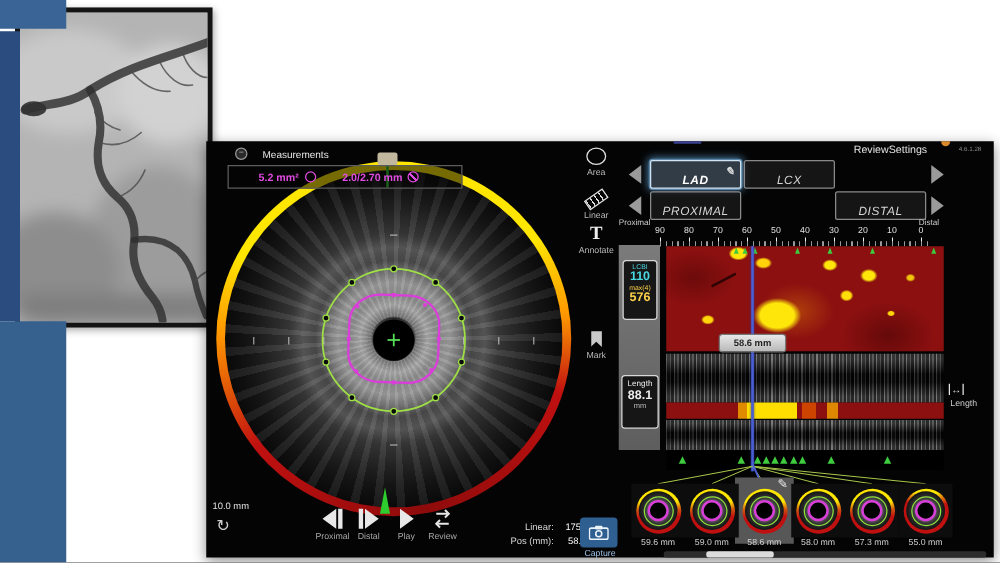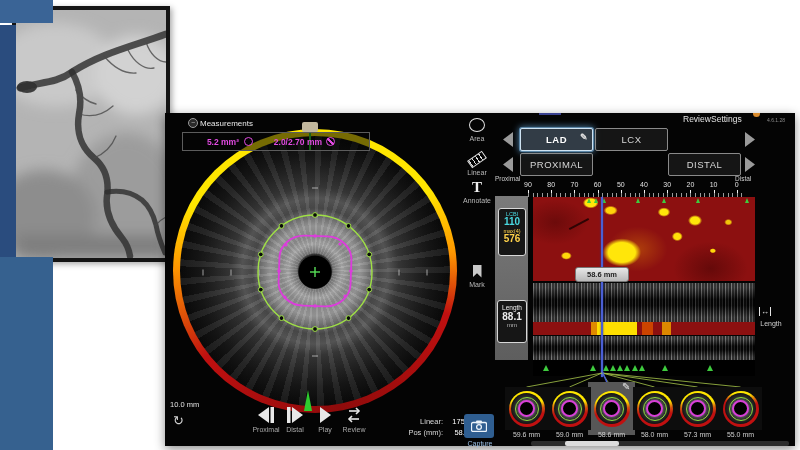--- a/index.html
+++ b/index.html
@@ -25,41 +25,41 @@
     background:
       radial-gradient(circle at 50% 50%, rgba(0,0,0,.98) 0 16px, rgba(0,0,0,0) 18px),
       repeating-conic-gradient(from 8deg, rgba(255,255,255,.07) 0deg 3deg, rgba(0,0,0,.06) 3deg 8deg),
       radial-gradient(circle at 50% 50%, #777 18px,#a9a9a9 27px,#8d8d8d 35px,#9b9b9b 45px,#7a7a7a 53px,#4a4a4a 63px,#585858 73px,#383838 84px,#262626 100px,#161616 116px,#0a0a0a 135px);}
   #contours{left:0;top:0;width:284px;height:284px;}
   .ring-tab{left:129px;top:-7px;width:16px;height:10px;background:#c2b89e;border-radius:2px;}
   .ring-wire{left:136px;top:3px;width:2px;height:18px;background:#2ecc2e;}
 
   
   #meas{left:3px;top:5px;}
-  #meas .hdr{display:flex;align-items:center;gap:2px;color:#e8e8e8;font-size:8px;padding-left:20px;}
+  #meas .hdr{display:flex;align-items:center;gap:12px;color:#e8e8e8;font-size:8px;padding-left:20px;}
   #meas .hico{width:8px;height:8px;border-radius:50%;background:#2a2a2a;border:1px solid #999;display:inline-flex;align-items:center;justify-content:center;color:#bbb;font-size:7px;line-height:6px;}
   #meas .box{margin-top:4px;margin-left:14px;width:178px;background:rgba(5,5,5,.55);border:1px solid #5c5c5c;padding:3px 4px;}
   #meas .row{display:flex;align-items:center;height:11px;font-size:8.5px;font-weight:bold;}
   #meas .a{width:52px;text-align:right;}
   #meas .d{width:66px;text-align:right;}
   .cico{display:inline-block;width:7px;height:7px;border:1px solid currentColor;border-radius:50%;margin:0 3px 0 5px;}
   .dico{display:inline-block;width:7px;height:7px;border:1px solid currentColor;border-radius:50%;margin:0 2px 0 4px;background:linear-gradient(45deg,transparent 42%,currentColor 42% 58%,transparent 58%);}
   .g{color:#86e23c;} .m{color:#e24be2;} .w{color:#f0f0f0;}
 
   
   .tool{width:34px;text-align:center;color:#b9b9b9;font-size:7px;}
   .tool .ic{height:16px;display:flex;align-items:center;justify-content:center;margin-bottom:2px;}
   .area-ic{width:14px;height:12px;border:1.6px solid #e0e0e0;border-radius:50%;}
   .lin-ic{width:16px;height:7px;border:1px solid #e0e0e0;transform:rotate(-35deg);background:repeating-linear-gradient(90deg,#e0e0e0 0 1px,transparent 1px 4px);}
   .t-ic{font-family:"Liberation Serif",serif;font-size:15px;color:#efefef;font-weight:bold;line-height:14px;}
   .mark-ic{width:9px;height:13px;background:#c9c9c9;clip-path:polygon(0 0,100% 0,100% 100%,50% 68%,0 100%);}
 
   
   #rp{left:330px;top:0;width:300px;height:333px;}
-  .navbtn{position:absolute;width:71px;height:21px;border:1px solid #8a8a8a;border-radius:2px;background:rgba(28,28,28,.7);color:#d6d6d6;font-size:9.5px;display:flex;align-items:center;justify-content:center;letter-spacing:.5px;}
+  .navbtn{position:absolute;width:71px;height:21px;border:1px solid #8a8a8a;border-radius:2px;background:rgba(28,28,28,.7);color:#d6d6d6;font-size:9.5px;display:flex;align-items:flex-end;justify-content:center;letter-spacing:.5px;font-style:italic;}
   .navbtn.sel{border:1px solid #cfe3f2;box-shadow:0 0 0 1px #5c87a8,0 0 7px 1px #4f84ad;background:#323c46;color:#fff;font-weight:bold;}
   .navbtn.sel .pencil{position:absolute;right:4px;top:3px;font-size:9px;color:#ddd;}
   .navarrow{position:absolute;width:17px;height:21px;}
   .rlabel{position:absolute;font-size:6.5px;color:#cfcfcf;}
   .rtick{position:absolute;width:16px;text-align:center;font-size:7px;color:#e0e0e0;top:68px;}
   .ticks-major{left:33px;top:77px;width:212px;height:7px;background:repeating-linear-gradient(90deg,#f0f0f0 0 1px,transparent 1px 23.2px);}
   .ticks-minor{left:33px;top:80px;width:216px;height:4px;background:repeating-linear-gradient(90deg,#9a9a9a 0 1px,transparent 1px 4.64px);}
   #gutter{left:0;top:83px;width:33px;height:164px;background:linear-gradient(180deg,#7b7b7b,#5e5e5e);}
   .infobox{position:absolute;border:1px solid #d8d8d8;border-radius:3px;background:#161616;text-align:center;color:#eee;}
   #lcbi-box{left:3px;top:12px;width:26px;height:44px;padding-top:2px;}

